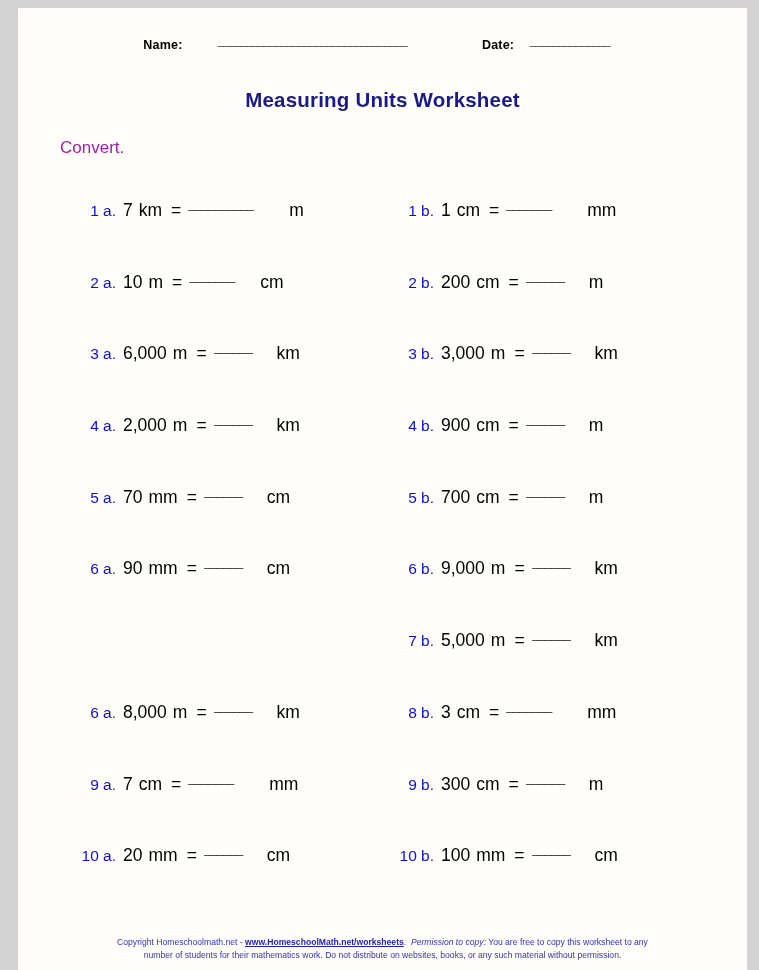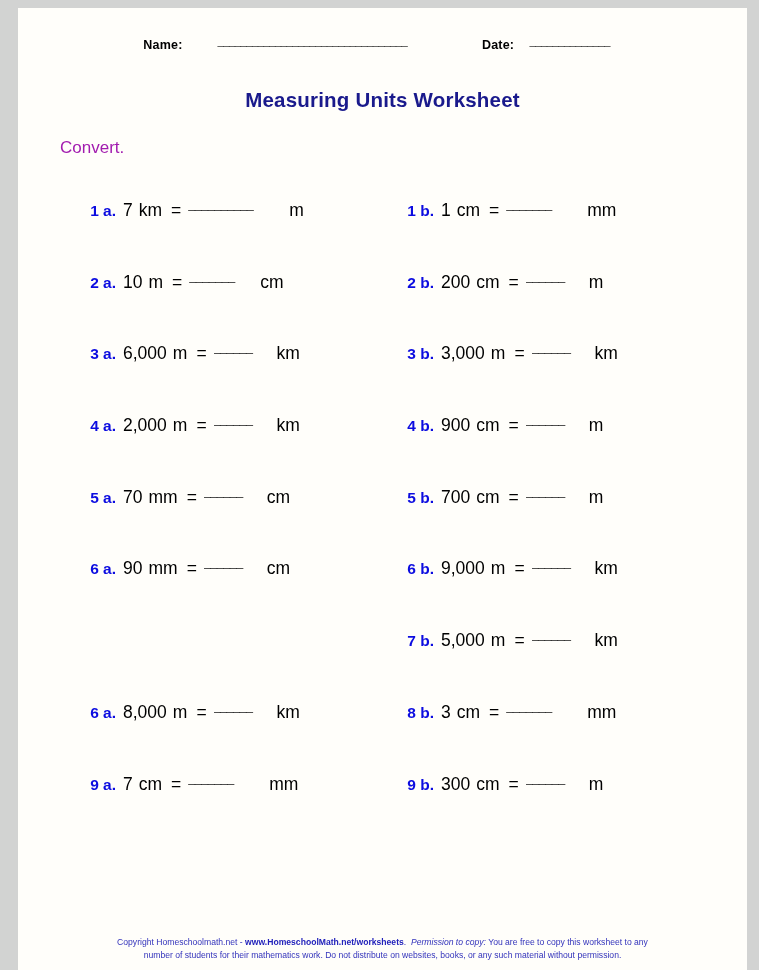--- a/index.html
+++ b/index.html
@@ -91,21 +91,21 @@
     font-size: 17.5px;
     color: #000;
     line-height: 22px;
   }
   .cell-a { left: 60px; }
   .cell-b { left: 378px; }
 
   .pnum {
     display: inline-block;
     color: #0c0ce0;
-    font-weight: bold;
+    font-weight: normal;
     font-size: 15.5px;
     text-align: right;
     vertical-align: baseline;
   }
   .cell-a .pnum { width: 38px; }
   .cell-b .pnum { width: 38px; }
 
   .expr {
     display: inline-block;
     margin-left: 7px;
@@ -137,20 +137,21 @@
     left: 0;
     top: 928px;
     width: 729px;
     text-align: center;
     color: #3333bb;
     font-size: 8.6px;
     line-height: 13px;
   }
   .footer .link {
     font-weight: bold;
+    text-decoration: underline;
     color: #2222bb;
   }
   .footer .ital {
     font-style: italic;
   }
 </style>
 </head>
 <body>
 
 <div class="page">
@@ -240,20 +241,28 @@
 
     <div class="prow">
       <div class="cell cell-a">
         <span class="pnum">9 a.</span><span class="expr"><span class="val">7</span><span class="unit">cm</span><span class="eq">=</span><span class="blank w5">_______</span><span class="res">mm</span></span>
       </div>
       <div class="cell cell-b">
         <span class="pnum">9 b.</span><span class="expr"><span class="val">300</span><span class="unit">cm</span><span class="eq">=</span><span class="blank w3">______</span><span class="res">m</span></span>
       </div>
     </div>
 
+    <div class="prow">
+      <div class="cell cell-a">
+        <span class="pnum">10 a.</span><span class="expr"><span class="val">20</span><span class="unit">mm</span><span class="eq">=</span><span class="blank w3">______</span><span class="res">cm</span></span>
+      </div>
+      <div class="cell cell-b">
+        <span class="pnum">10 b.</span><span class="expr"><span class="val">100</span><span class="unit">mm</span><span class="eq">=</span><span class="blank w3">______</span><span class="res">cm</span></span>
+      </div>
+    </div>
 
   </div>
 
   <div class="footer">
     <div><span>Copyright Homeschoolmath.net - </span><span class="link">www.HomeschoolMath.net/worksheets</span><span>.</span>&nbsp; <span class="ital">Permission to copy:</span><span> You are free to copy this worksheet to any</span></div>
     <div>number of students for their mathematics work. Do not distribute on websites, books, or any such material without permission.</div>
   </div>
 
 </div>
 

